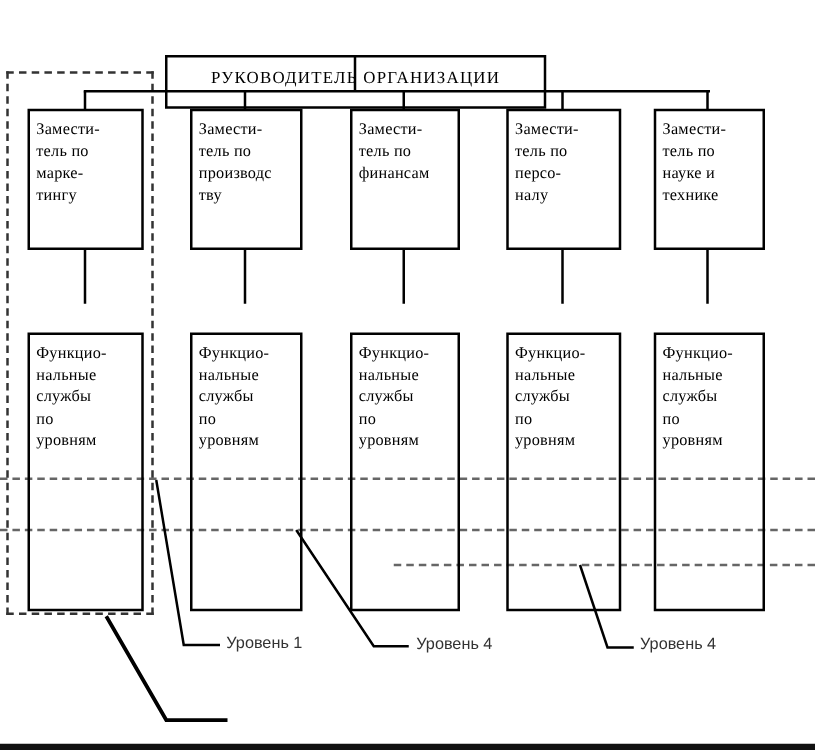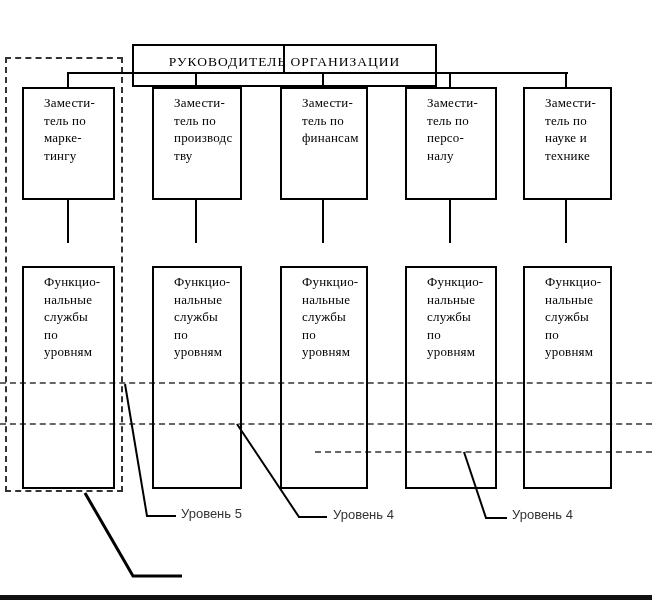--- a/index.html
+++ b/index.html
@@ -7,21 +7,21 @@
     position:relative;width:652px;height:603px;background:#ffffff;
     font-family:"Liberation Serif", serif;color:#000;overflow:hidden;
   }
   
   .node{
     position:absolute;border:2px solid #000;background:transparent;
     box-sizing:border-box;z-index:3;
   }
   .node .txt{
     white-space:pre-line;font-size:13px;line-height:17.5px;
-    padding:5px 2px 0 20px;letter-spacing:.2px;
+    padding:5px 2px 0 5px;letter-spacing:.2px;
   }
   #top-box{left:132px;top:3px;width:305px;height:43px;margin-top:41px;}
   #top-box .txt{
     text-align:center;padding:7px 0 0 0;font-size:13.5px;letter-spacing:1px;
     white-space:nowrap;
   }
   .deputy{top:87px;height:113px;}
   .func{top:242px;height:223px;margin-top:24px;}
   .c1{left:22px;width:93px;}
   .c2{left:152px;width:90px;}
@@ -154,19 +154,19 @@
 уровням</div>
   </div>
 
   <svg id="leaders" viewBox="0 0 652 603" xmlns="http://www.w3.org/2000/svg">
     <polyline points="125,384 147,516 176,516" fill="none" stroke="#000" stroke-width="2"></polyline>
     <polyline points="237,424 299,517 327,517" fill="none" stroke="#000" stroke-width="2"></polyline>
     <polyline points="464,452 486,518 507,518" fill="none" stroke="#000" stroke-width="2"></polyline>
     <polyline points="85,493 133,576 182,576" fill="none" stroke="#000" stroke-width="3"></polyline>
   </svg>
 
-  <div class="lvl-label" id="label-level1">Уровень 5</div>
+  <div class="lvl-label" id="label-level1">Уровень 1</div>
   <div class="lvl-label" id="label-level2">Уровень 4</div>
   <div class="lvl-label" id="label-level3">Уровень 4</div>
 
 
   <div id="bottom-bar"></div>
 </div>
 
 </body></html>

